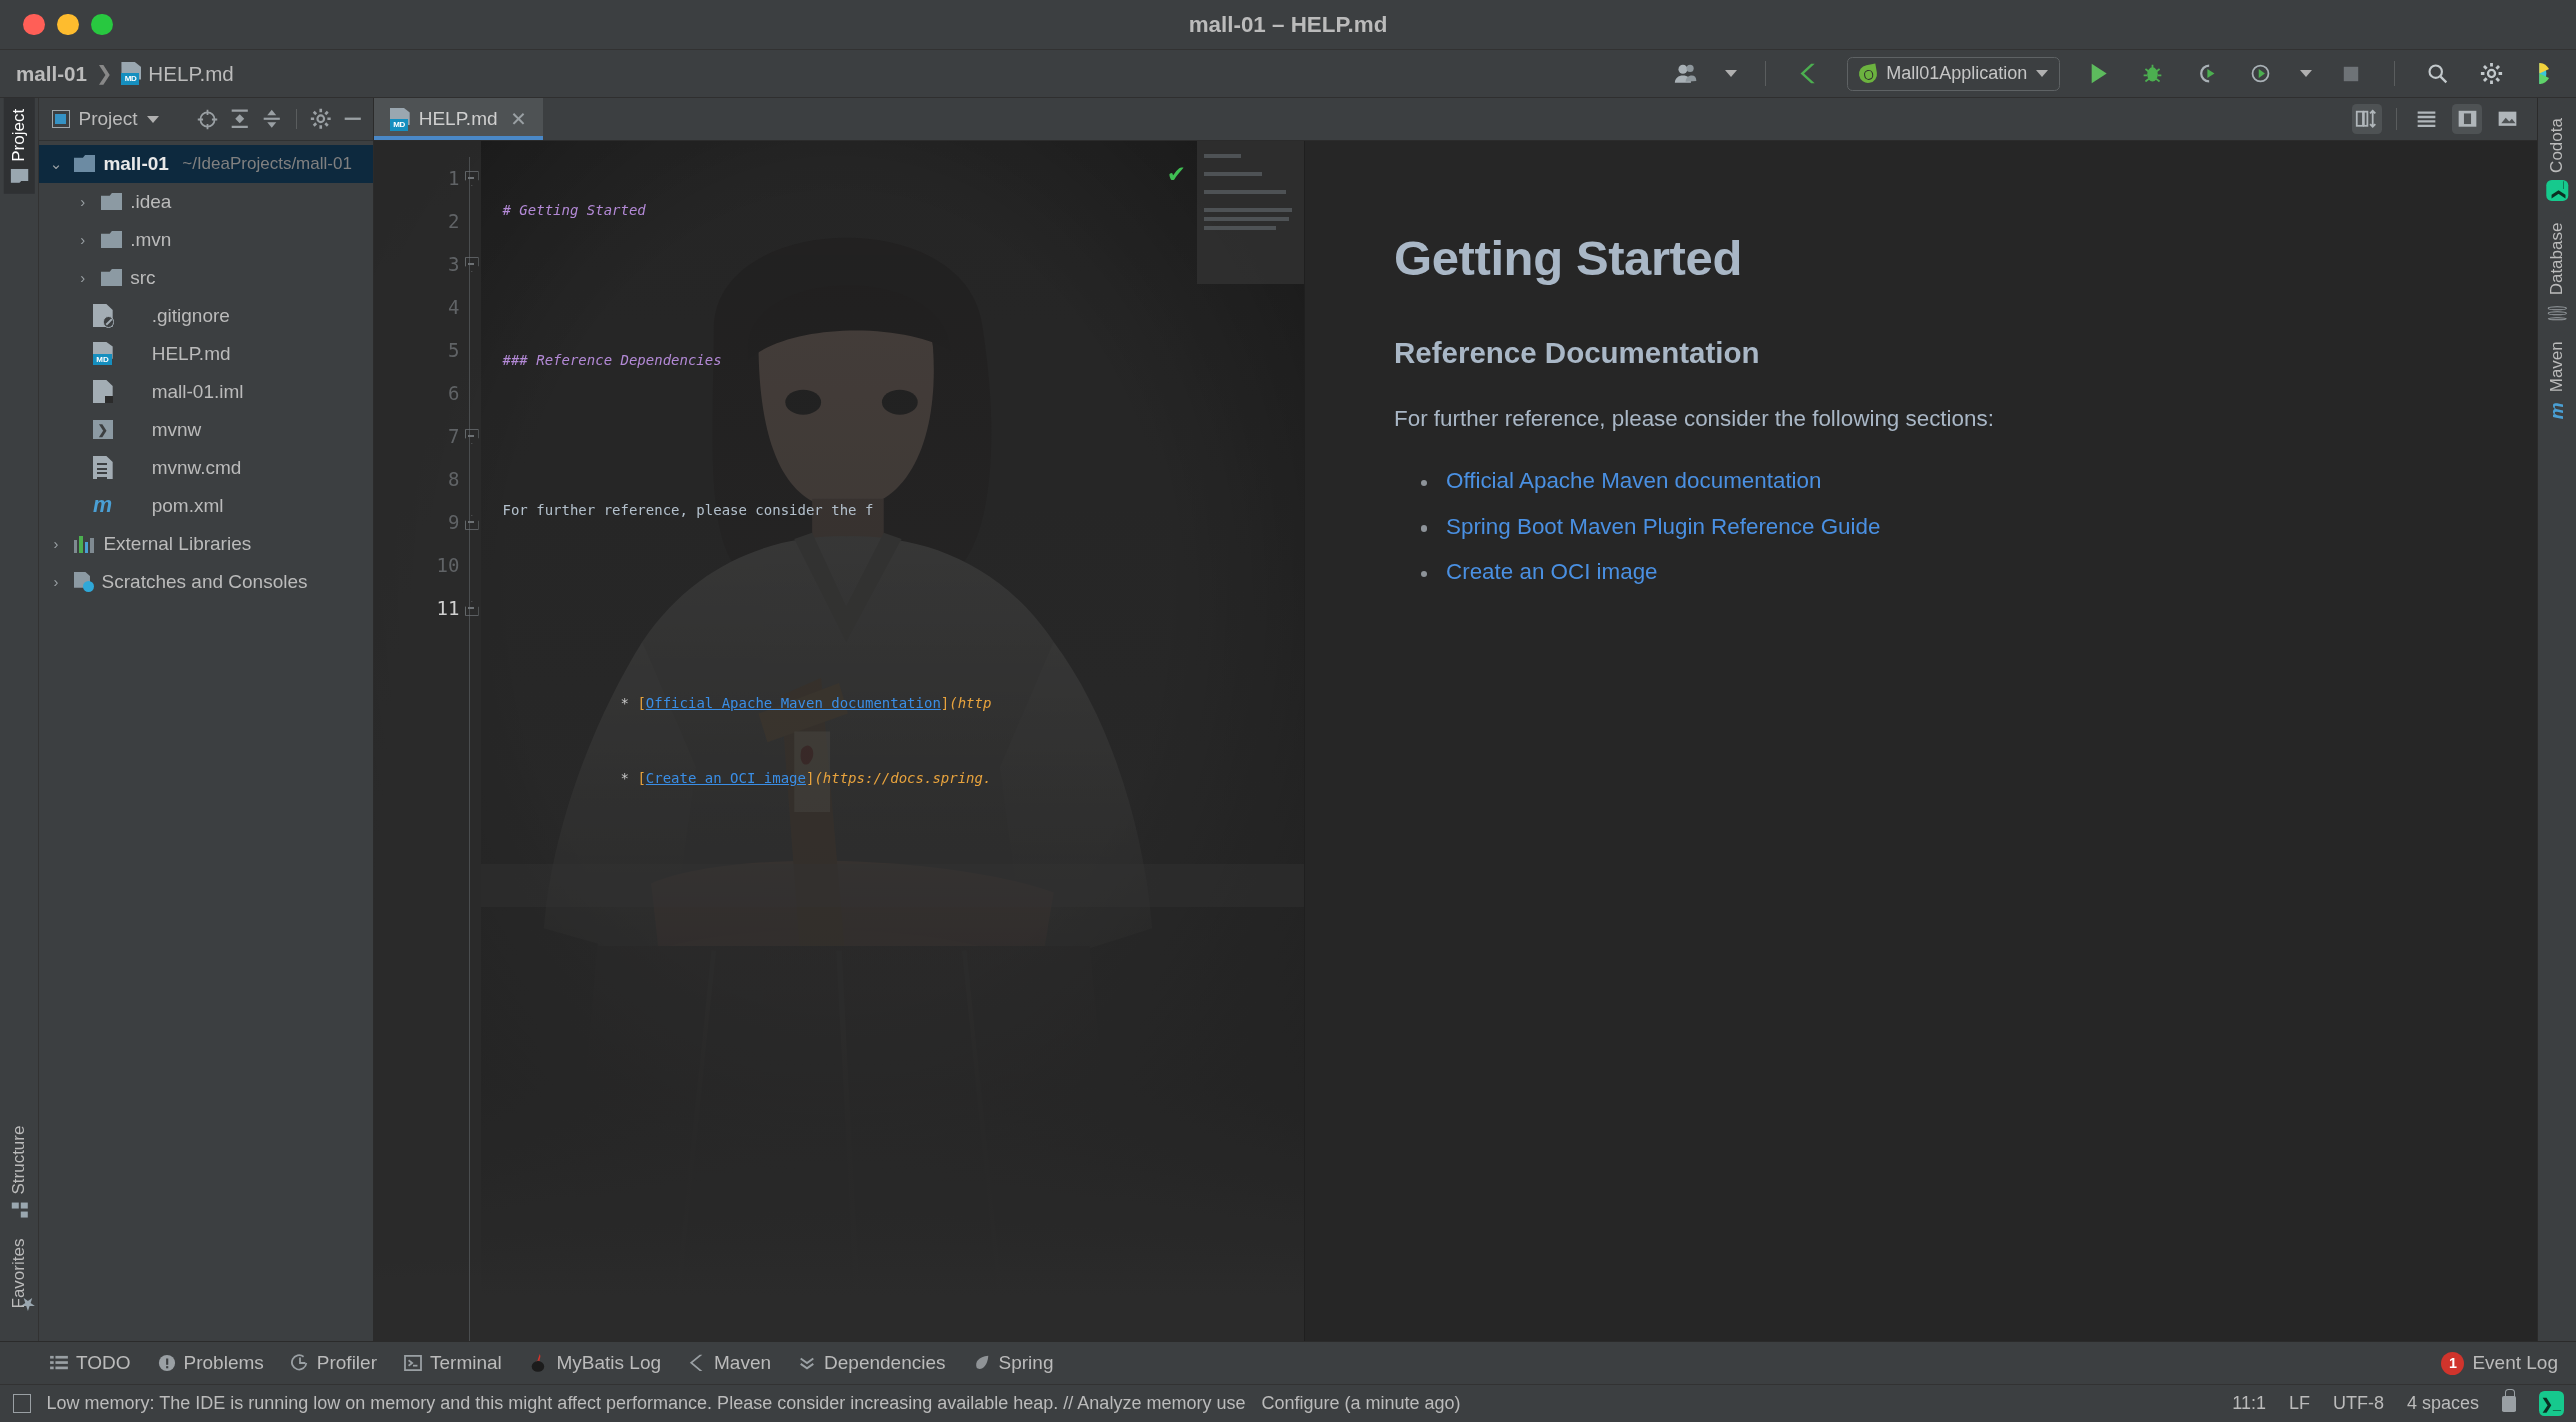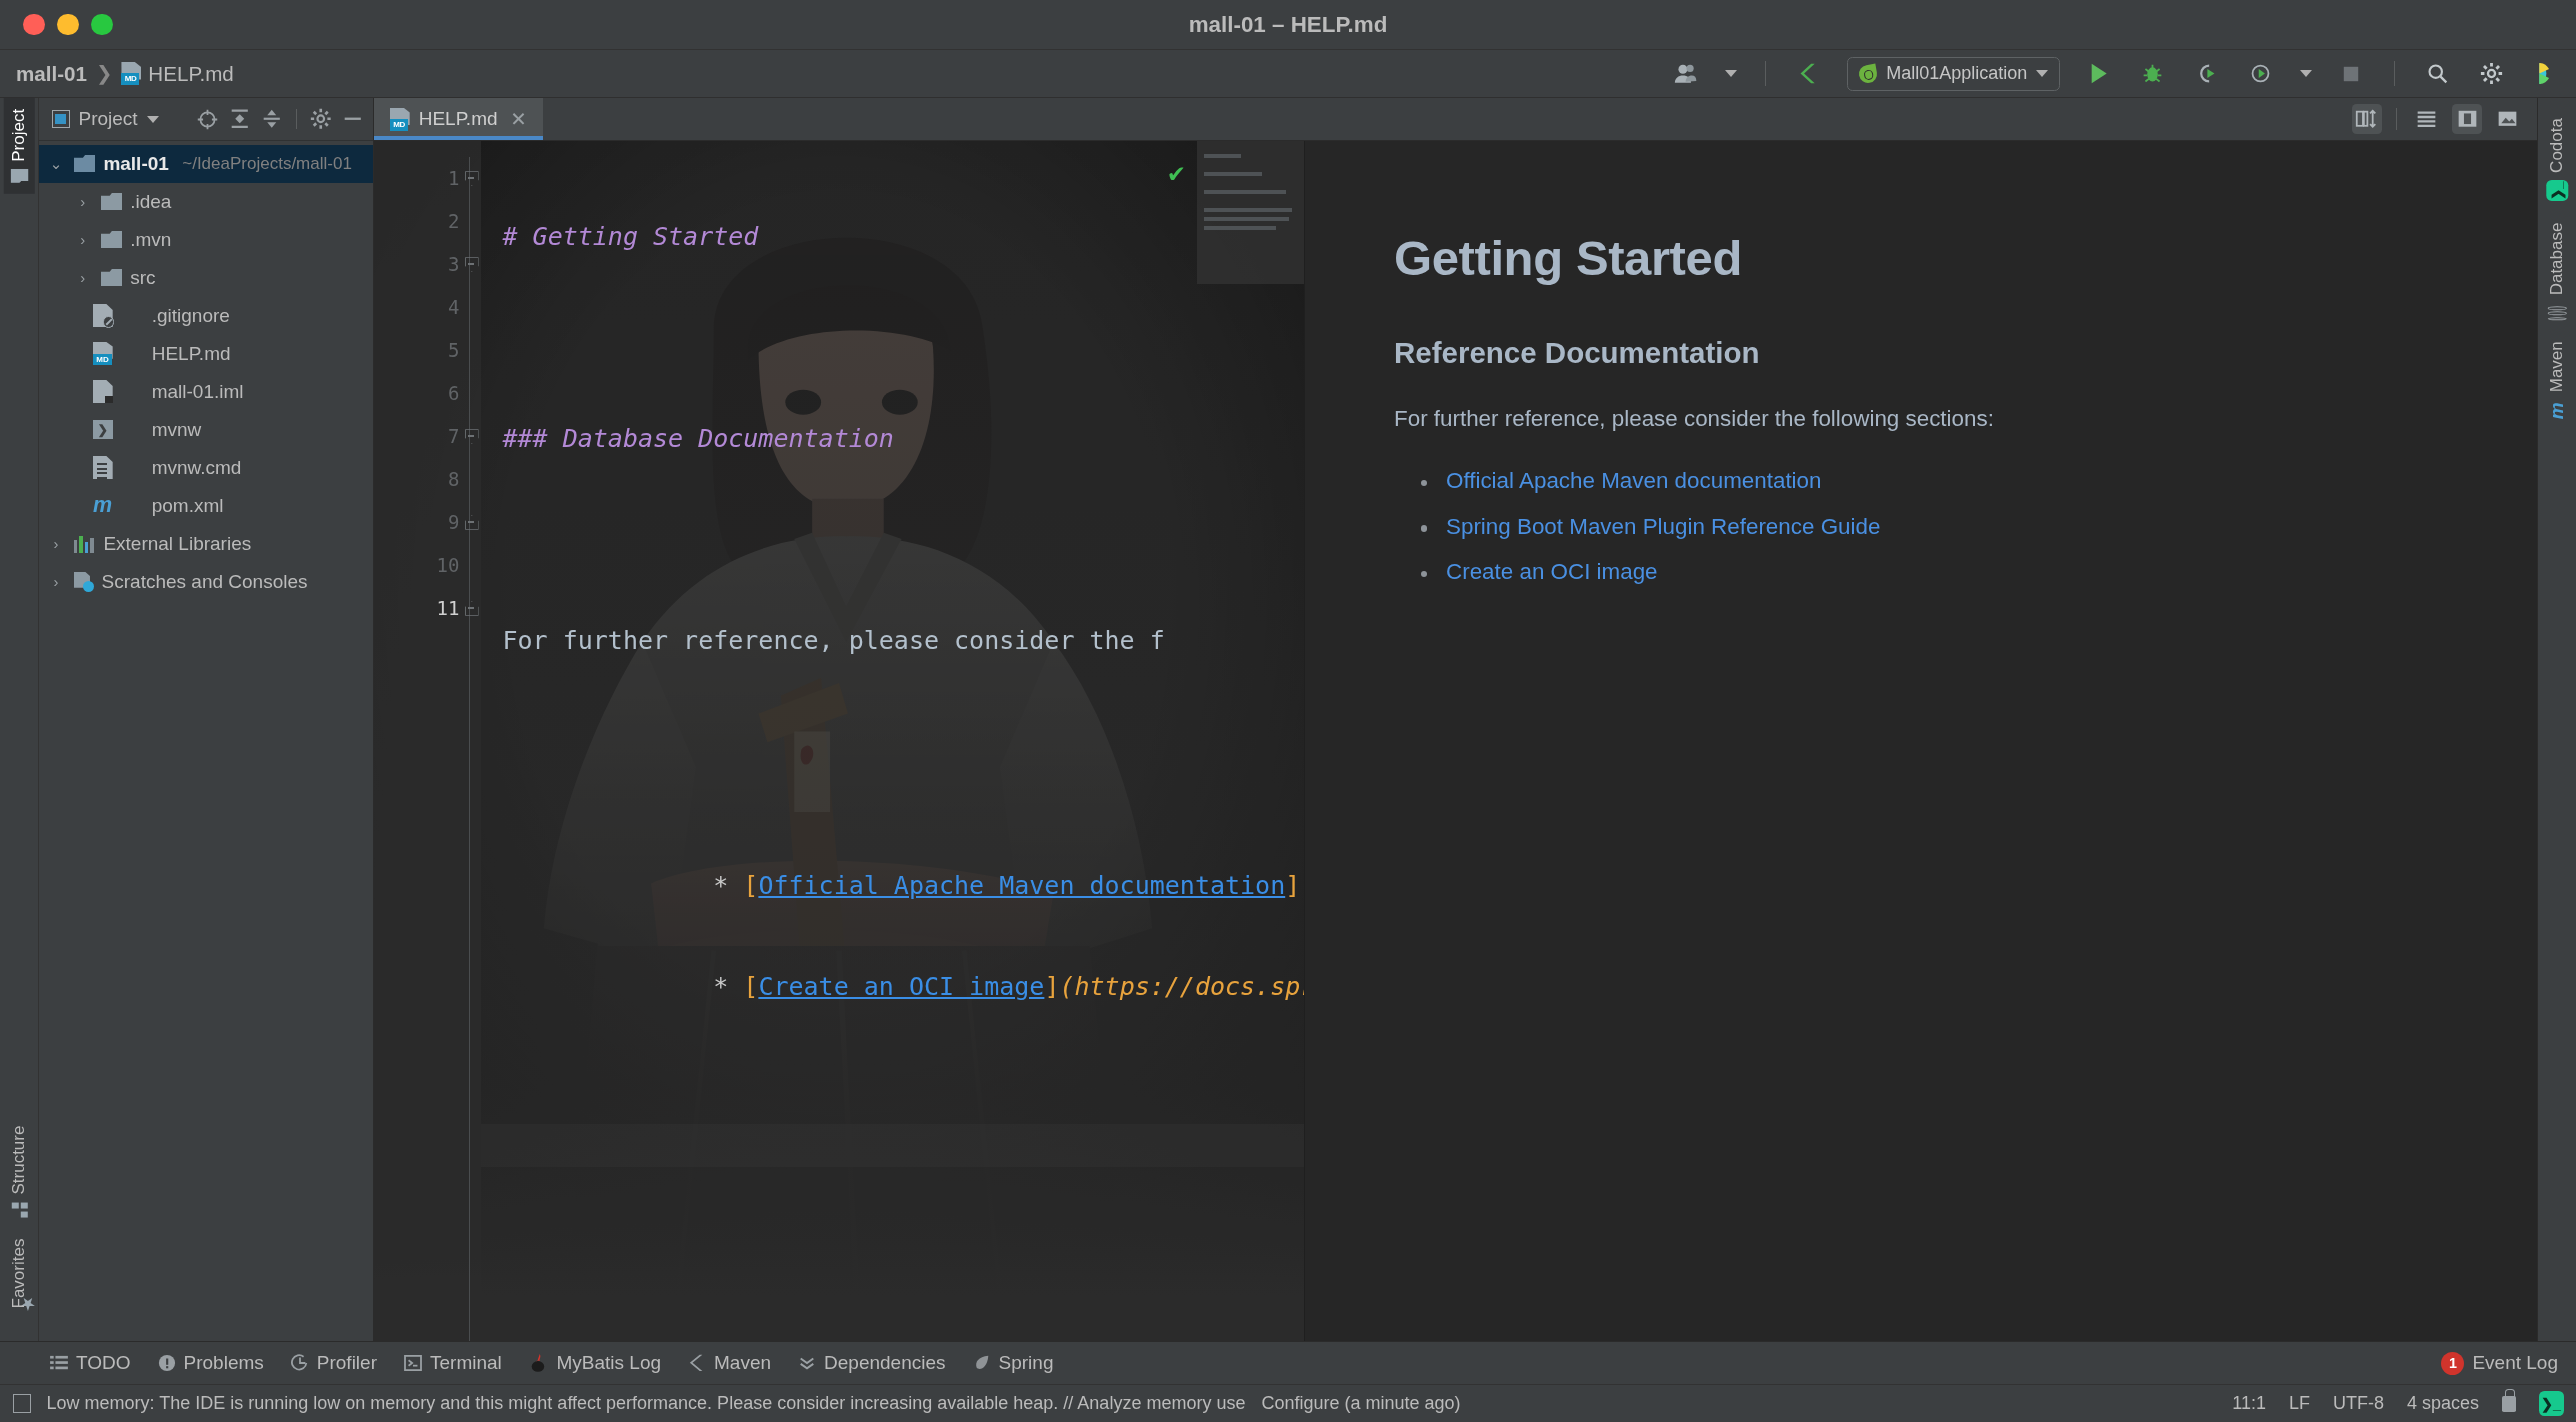--- a/index.html
+++ b/index.html
@@ -238,21 +238,21 @@
   }
   .fm.down { clip-path: polygon(0 0, 100% 0, 100% 60%, 50% 100%, 0 60%); }
   .fm.up { clip-path: polygon(50% 0, 100% 40%, 100% 100%, 0 100%, 0 40%); }
   .fm::after {
     content:''; position:absolute; left:1.8px; top:4.5px; width:6.3px; height:1.8px; background:#6d7174;
   }
   .foldline { position:absolute; left:95px; top:16px; bottom:0; width:0.9px; background:#4a4d4f; z-index:2;}
 
   .code {
     position: absolute; left: 107px; top: 16px; right: 0; z-index: 3;
-    font-family: "DejaVu Sans Mono", monospace; font-size: 25px;
+    font-family: "DejaVu Sans Mono", monospace; font-size: 14px;
     white-space: pre;
   }
   .cl { height: 43px; line-height: 43px; padding-left: 21.5px; }
   .cl.cur { background: rgba(50,50,50,0.45); }
   .hdr { color: #b389d6; font-style: italic; }
   .txt { color: #b3c0cc; }
   .bullet { color: #c9c9c9; }
   .lbrack { color: #e8a33d; }
   .lnk { color: #3a8ee6; text-decoration: underline; }
   .url { color: #e8a33d; font-style: italic; }
@@ -724,21 +724,21 @@
               </div>
             <div class="foldmark"></div>
             <div class="foldmark">
                 <span class="fm up"></span>
               </div>
           </div>
 
           <div class="code">
             <div class="cl"><span class="hdr"># Getting Started</span></div>
             <div class="cl"></div>
-            <div class="cl"><span class="hdr">### Database Documentation</span></div>
+            <div class="cl"><span class="hdr">### Reference Dependencies</span></div>
             <div class="cl"></div>
             <div class="cl"><span class="txt">For further reference, please consider the f</span></div>
             <div class="cl"></div>
             <div class="cl">
               <span class="bullet">* </span><span class="lbrack">[</span><span class="lnk">Official Apache Maven documentation</span><span class="lbrack">]</span><span class="url">(http</span>
             </div>
             <div class="cl">
               <span class="bullet">* </span><span class="lbrack">[</span><span class="lnk">Create an OCI image</span><span class="lbrack">]</span><span class="url">(https://docs.spring.</span>
             </div>
             <div class="cl"></div>

